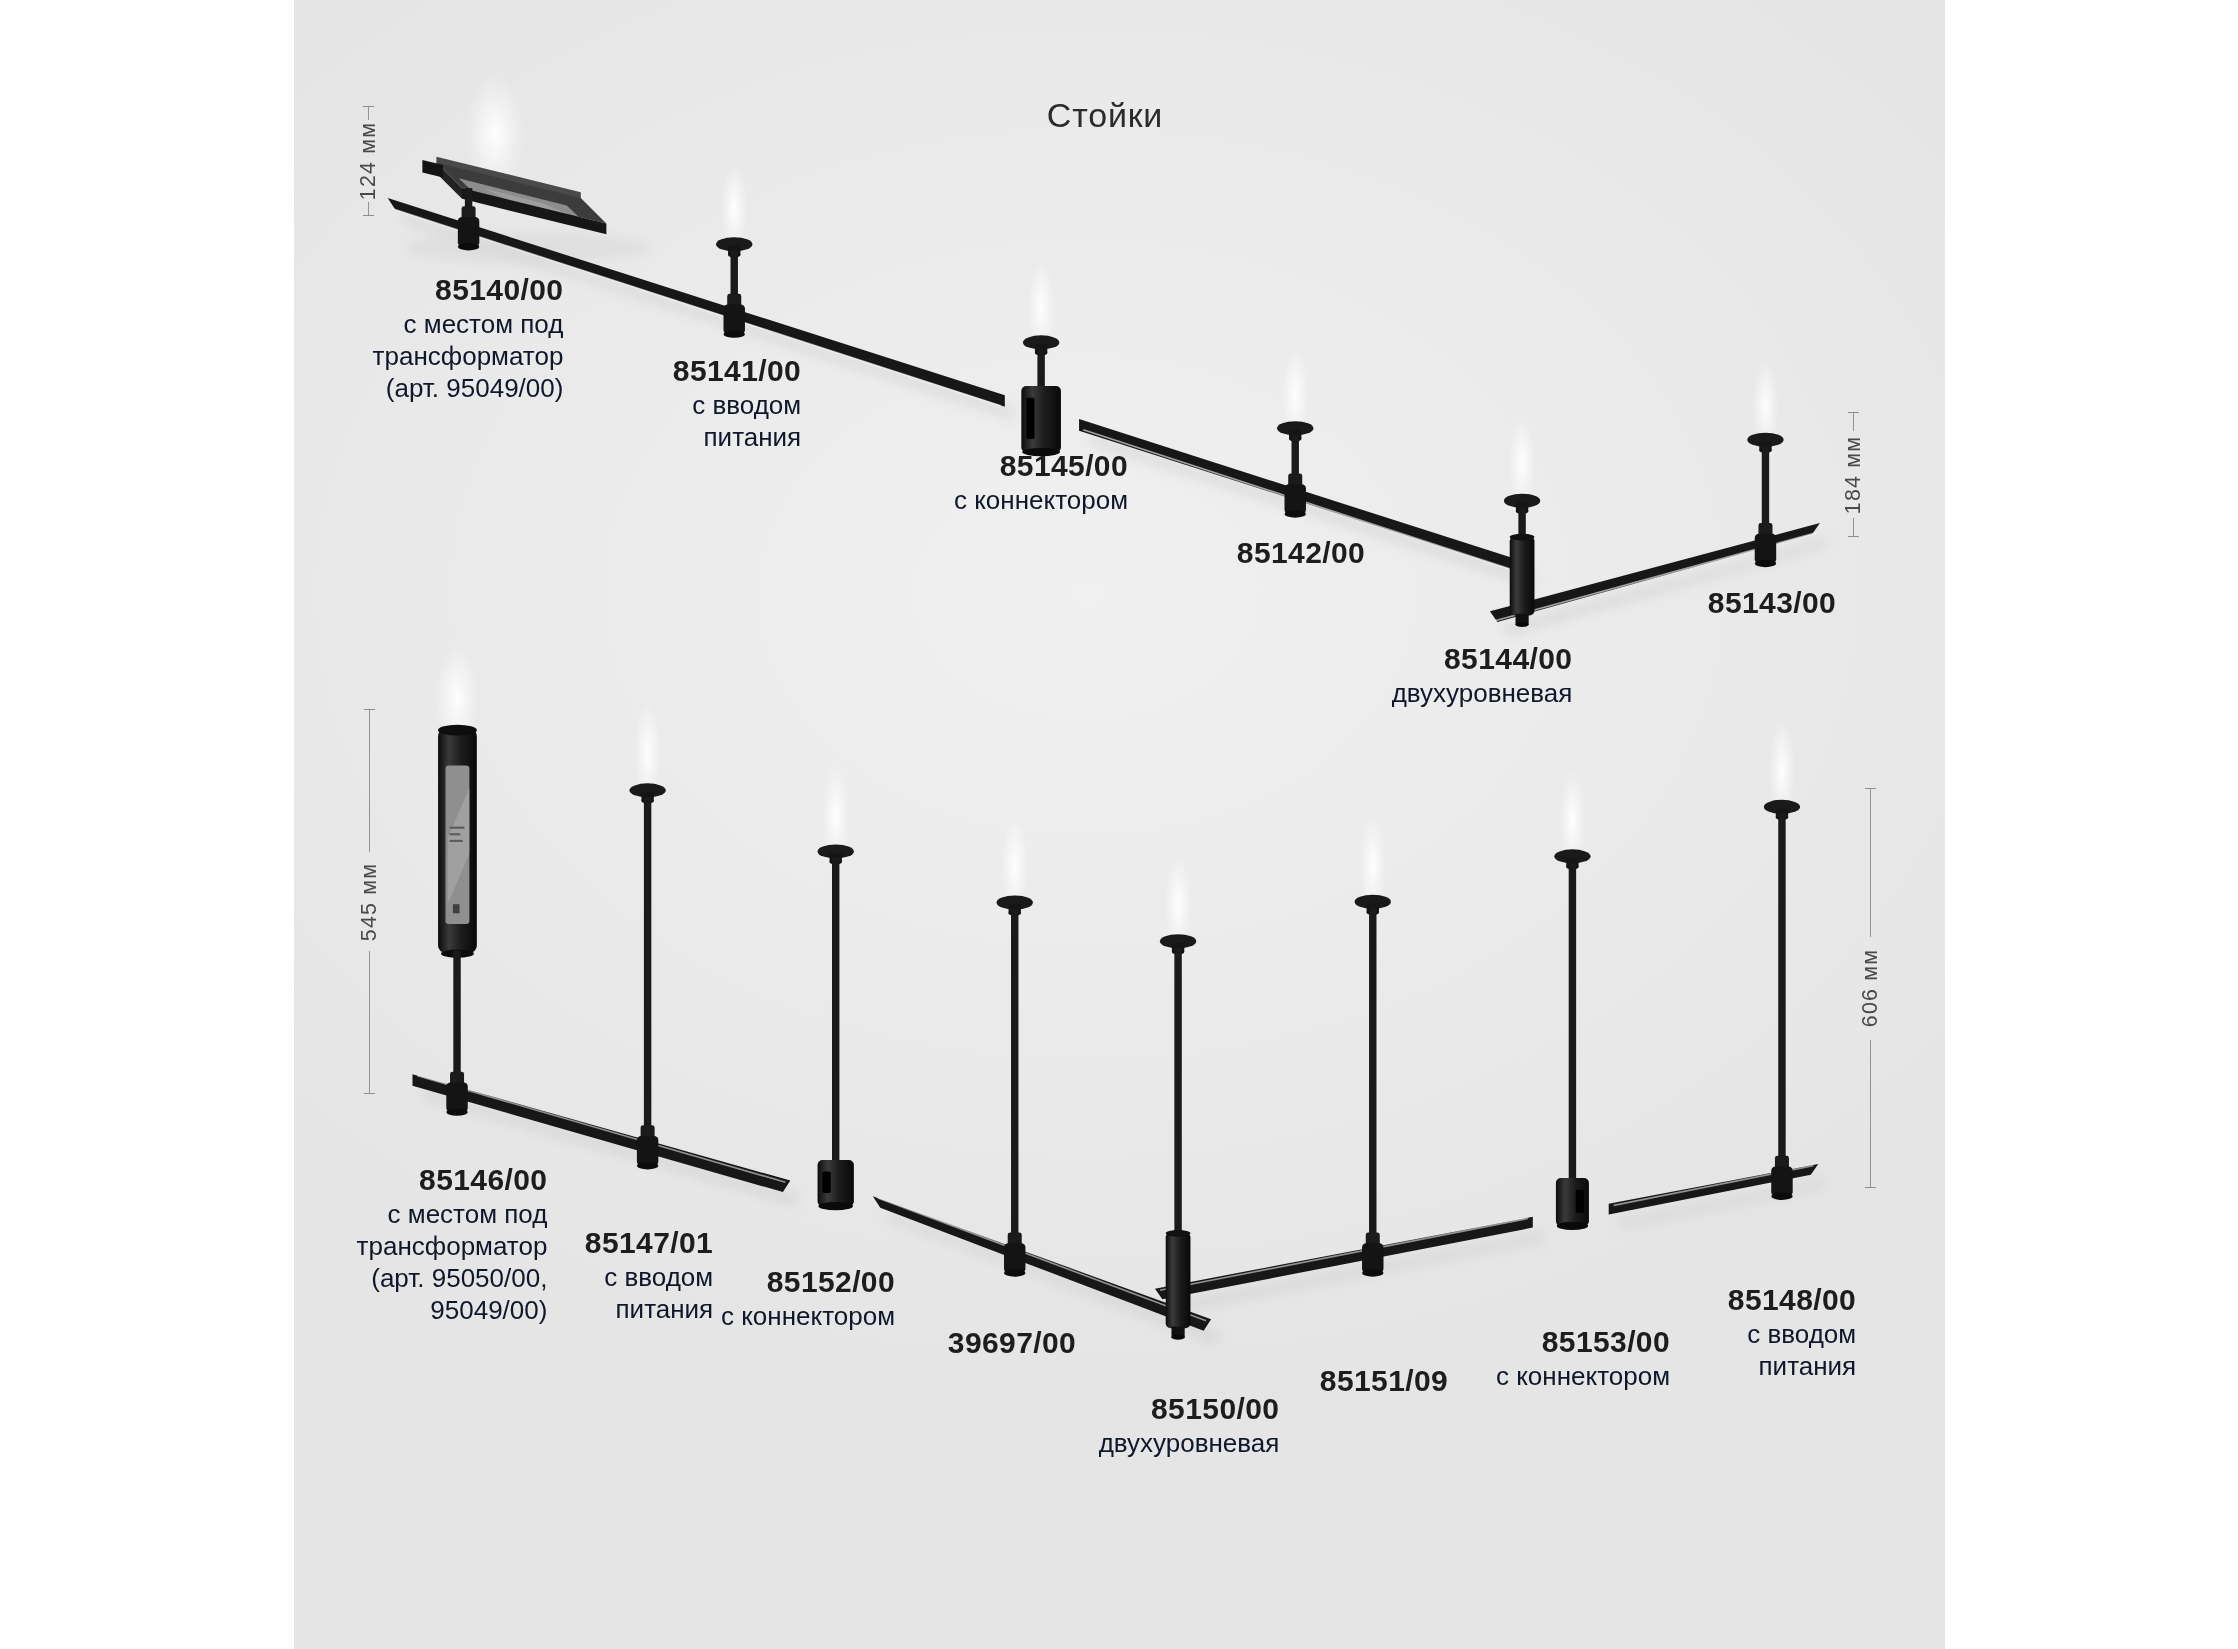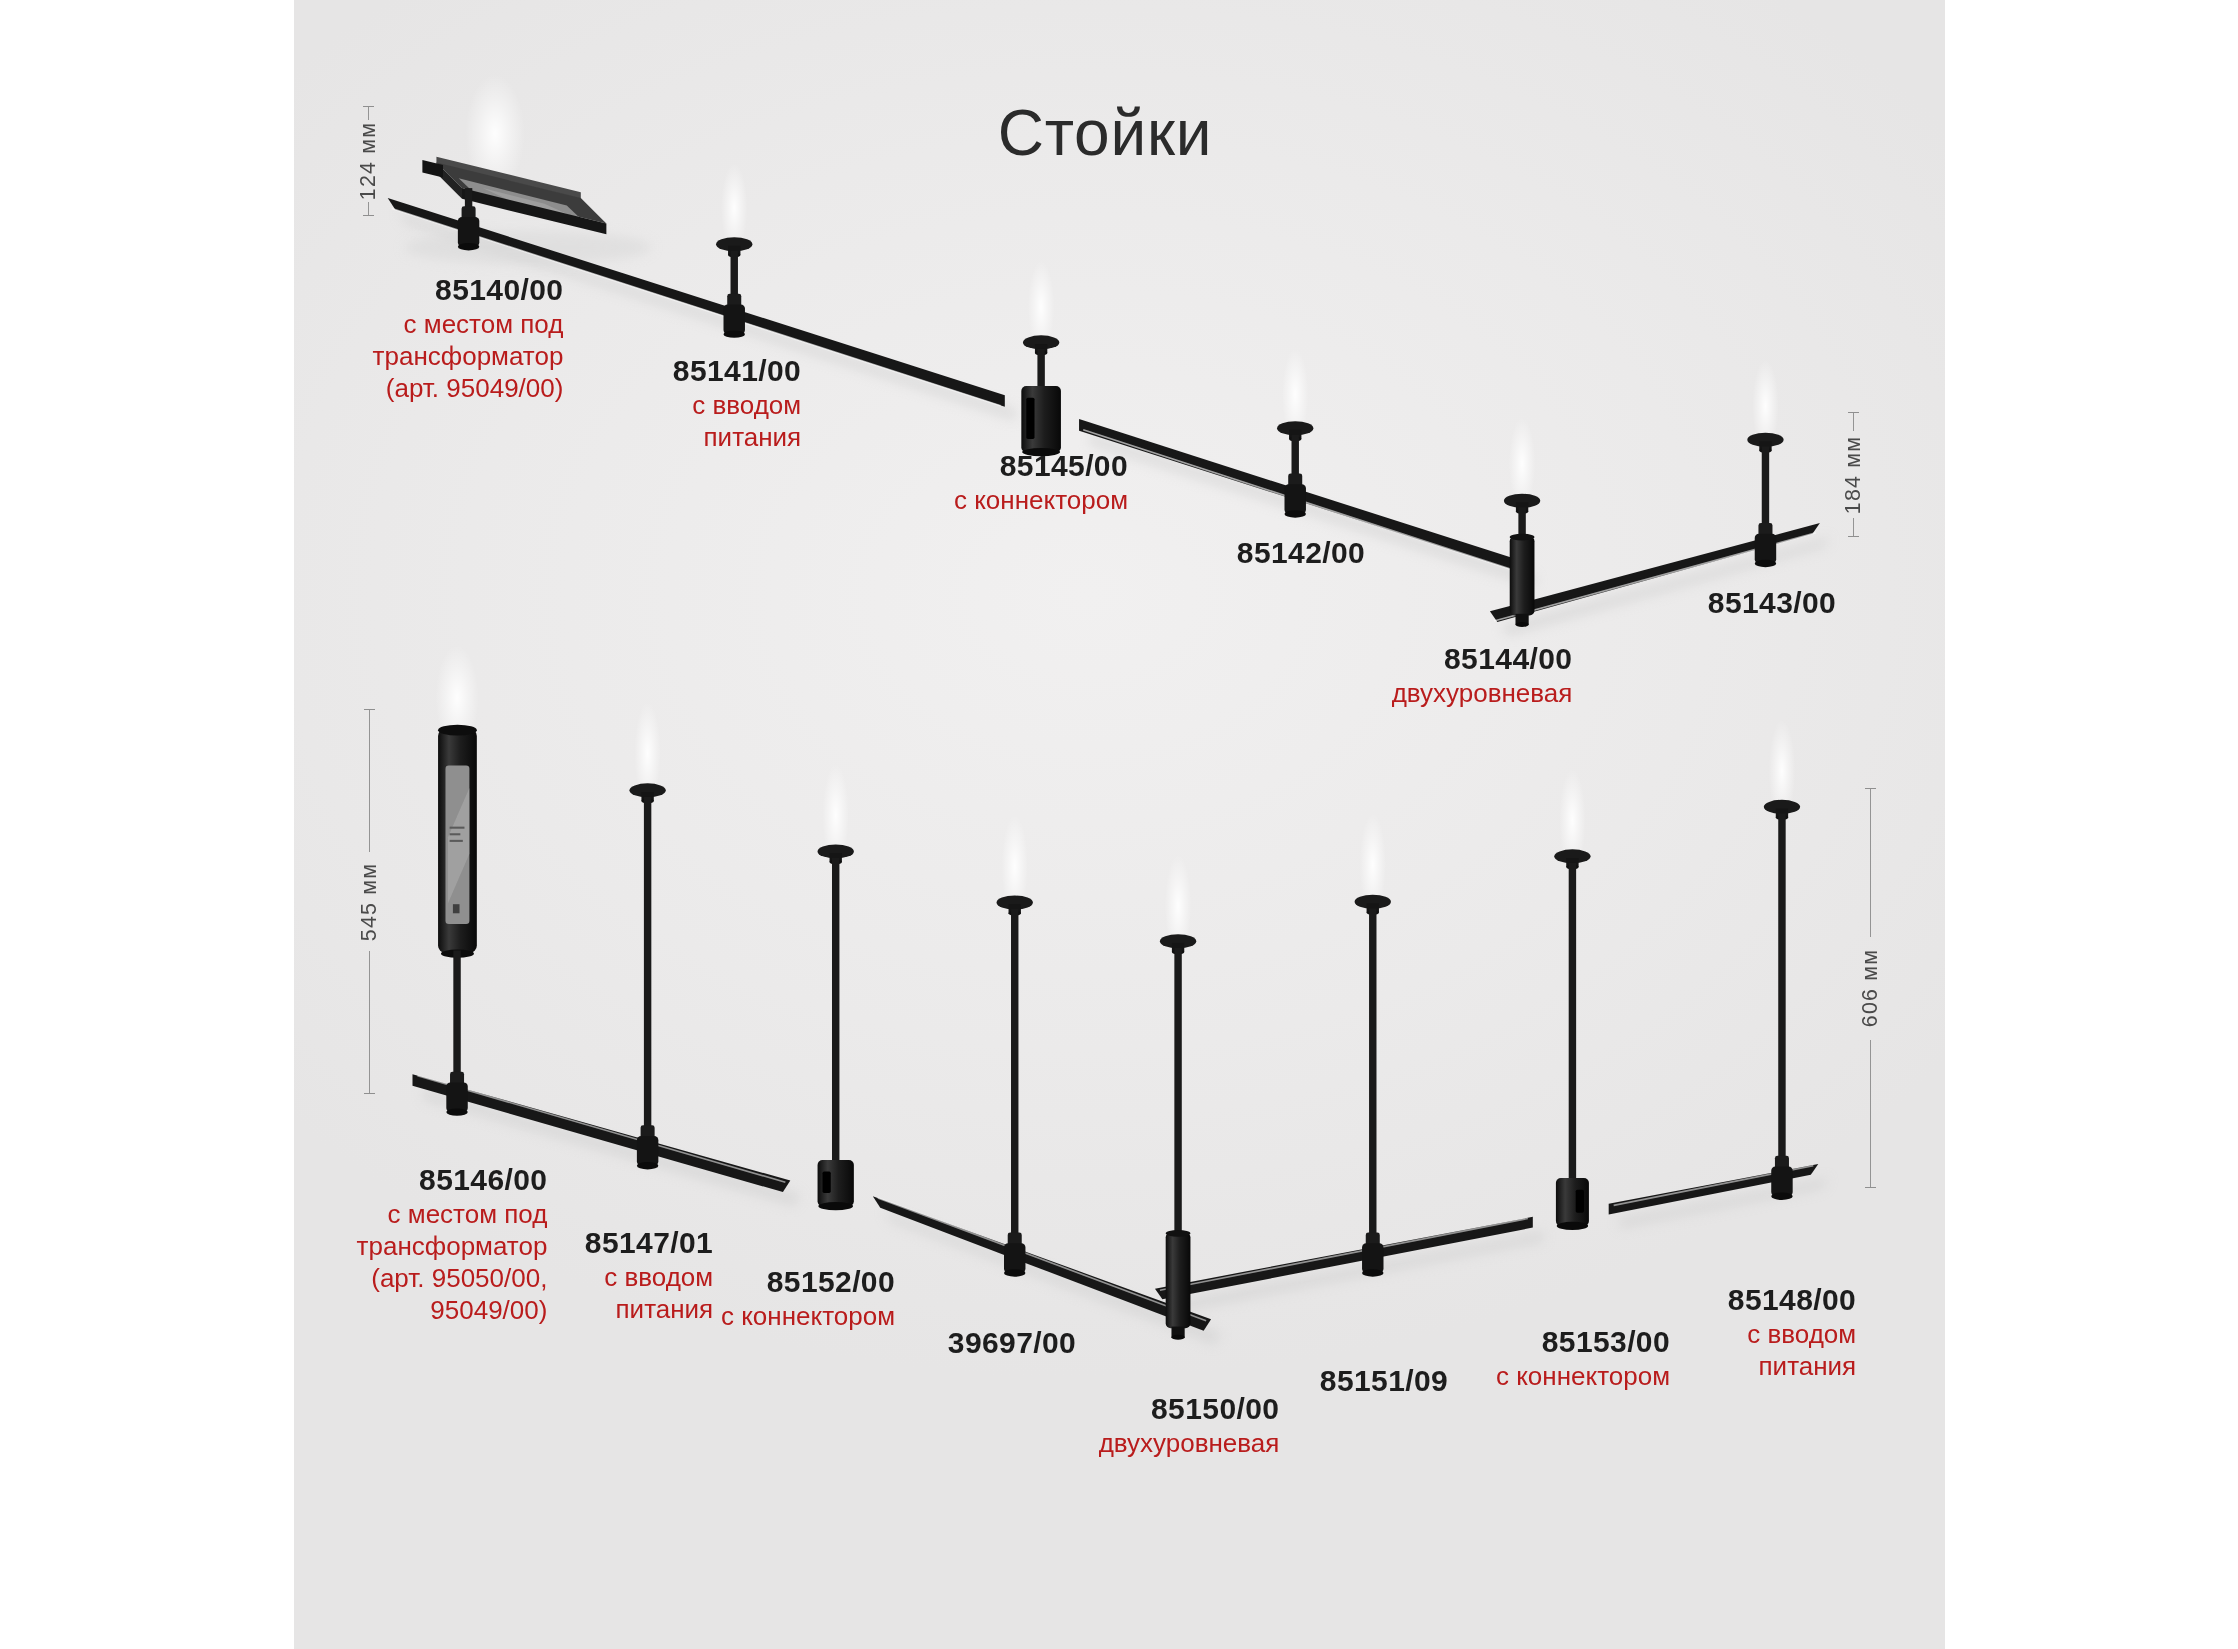--- a/index.html
+++ b/index.html
@@ -2,24 +2,24 @@
 <html style="font-size:13px"><head>
 <meta charset="utf-8">
 <style>
   html,body{margin:0;padding:0;background:#fff;}
   .canvas{position:relative;width:2239px;height:1650px;background:#ffffff;overflow:hidden;
           font-family:"Liberation Sans","DejaVu Sans",sans-serif;}
   .panel{position:absolute;left:294px;top:0;width:1651px;height:1650px;
          background:radial-gradient(1072px 784px at 48% 36%, #f1f0f0 0%, #ebeaea 58%, #e6e5e5 100%);}
   .scene{position:absolute;left:0;top:0;width:2239px;height:1650px;}
   .title{position:absolute;left:1105px;top:96px;transform:translateX(-50%);
-         font-size:64px;font-weight:400;color:#2b2b2b;letter-spacing:0.8px;white-space:nowrap;}
+         font-size:34px;font-weight:400;color:#2b2b2b;letter-spacing:0.8px;white-space:nowrap;}
   .plabel{position:absolute;transform:translateX(-50%);text-align:right;color:#1d1d1d;z-index:3;}
   .plabel .code{font-size:30px;font-weight:700;line-height:36px;white-space:nowrap;letter-spacing:0.4px;}
-  .plabel .desc{font-size:26px;font-weight:400;line-height:32px;white-space:nowrap;color:#b91c1c;}
+  .plabel .desc{font-size:26px;font-weight:400;line-height:32px;white-space:nowrap;color:#0f172a;}
   .dim{position:absolute;display:flex;flex-direction:column;align-items:center;width:10.7px;z-index:3;}
   .dim .tick{width:10.7px;height:0.8px;background:#8f8f8f;flex:none;}
   .dim .seg{width:0.8px;background:#949494;flex:1;}
   .dim .lbl{position:relative;width:0.8px;flex:none;}
   .dim .lbl span{position:absolute;left:50%;top:50%;transform:translate(-50%,-50%) rotate(-90deg);
                  font-size:21.4px;color:#4a4a4a;white-space:nowrap;letter-spacing:1.2px;}
 </style>
 </head>
 <body>
 

